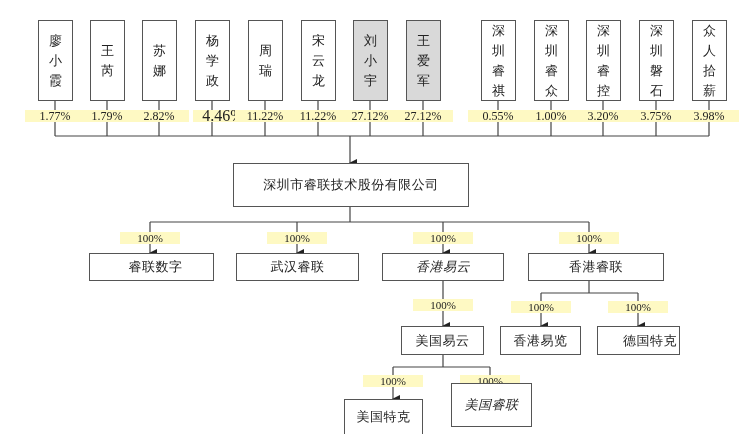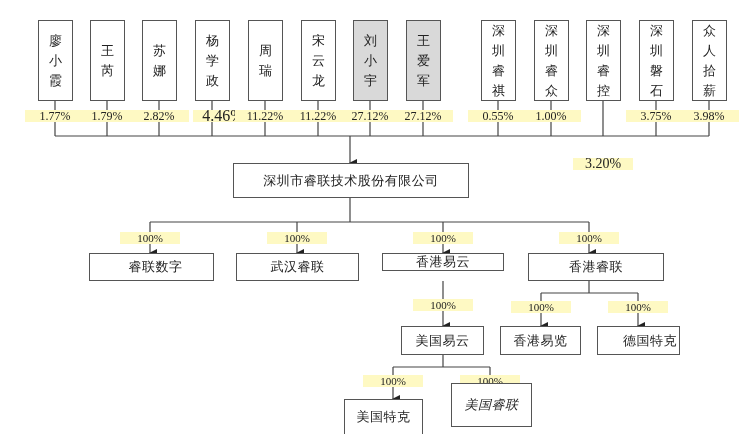--- a/index.html
+++ b/index.html
@@ -124,53 +124,53 @@
         <span class="ch">睿</span>
         <span class="ch">众</span>
       </div>
       <span class="pct" style="left: 551px; top: 110px; font-size: 12px;">1.00%</span>
       <div class="box vbox" style="left: 586px; top: 20px; width: 35px; height: 81px;">
         <span class="ch">深</span>
         <span class="ch">圳</span>
         <span class="ch">睿</span>
         <span class="ch">控</span>
       </div>
-      <span class="pct" style="left: 603px; top: 110px; font-size: 14px; margin-top: 48px;">3.20%</span>
+      <span class="pct" style="left: 603px; top: 110px; font-size: 12px;">3.20%</span>
       <div class="box vbox" style="left: 639px; top: 20px; width: 35px; height: 81px;">
         <span class="ch">深</span>
         <span class="ch">圳</span>
         <span class="ch">磐</span>
         <span class="ch">石</span>
       </div>
       <span class="pct" style="left: 656px; top: 110px; font-size: 12px;">3.75%</span>
       <div class="box vbox" style="left: 692px; top: 20px; width: 35px; height: 81px;">
         <span class="ch">众</span>
         <span class="ch">人</span>
         <span class="ch">拾</span>
         <span class="ch">薪</span>
       </div>
       <span class="pct" style="left: 709px; top: 110px; font-size: 12px;">3.98%</span>
     </div>
 
-  <div class="box hbox" style="left:233px; top:163px; width:236px; height:35px;">
+  <div class="box hbox" style="left:233px; top:163px; width:236px; height:44px;">
     <span>深圳市睿联技术股份有限公司</span>
   </div>
 
   <span class="pct" style="left:150px; top:232px;">100%</span>
   <div class="box hbox" style="left:89px; top:253px; width:125px; height:28px;padding-left:8px;">
     <span>睿联数字</span>
   </div>
 
   <span class="pct" style="left:297px; top:232px;">100%</span>
   <div class="box hbox" style="left:236px; top:253px; width:123px; height:28px;">
     <span>武汉睿联</span>
   </div>
 
   <span class="pct" style="left:443px; top:232px;">100%</span>
-  <div class="box hbox" style="left:382px; top:253px; width:122px; height:18px;">
+  <div class="box hbox" style="left:382px; top:253px; width:122px; height:28px;font-style:italic;">
     <span>香港易云</span>
   </div>
 
   <span class="pct" style="left:589px; top:232px;">100%</span>
   <div class="box hbox" style="left:528px; top:253px; width:136px; height:28px;">
     <span>香港睿联</span>
   </div>
 
   <span class="pct" style="left:443px; top:299px;">100%</span>
   <div class="box hbox" style="left:401px; top:326px; width:83px; height:29px;">

